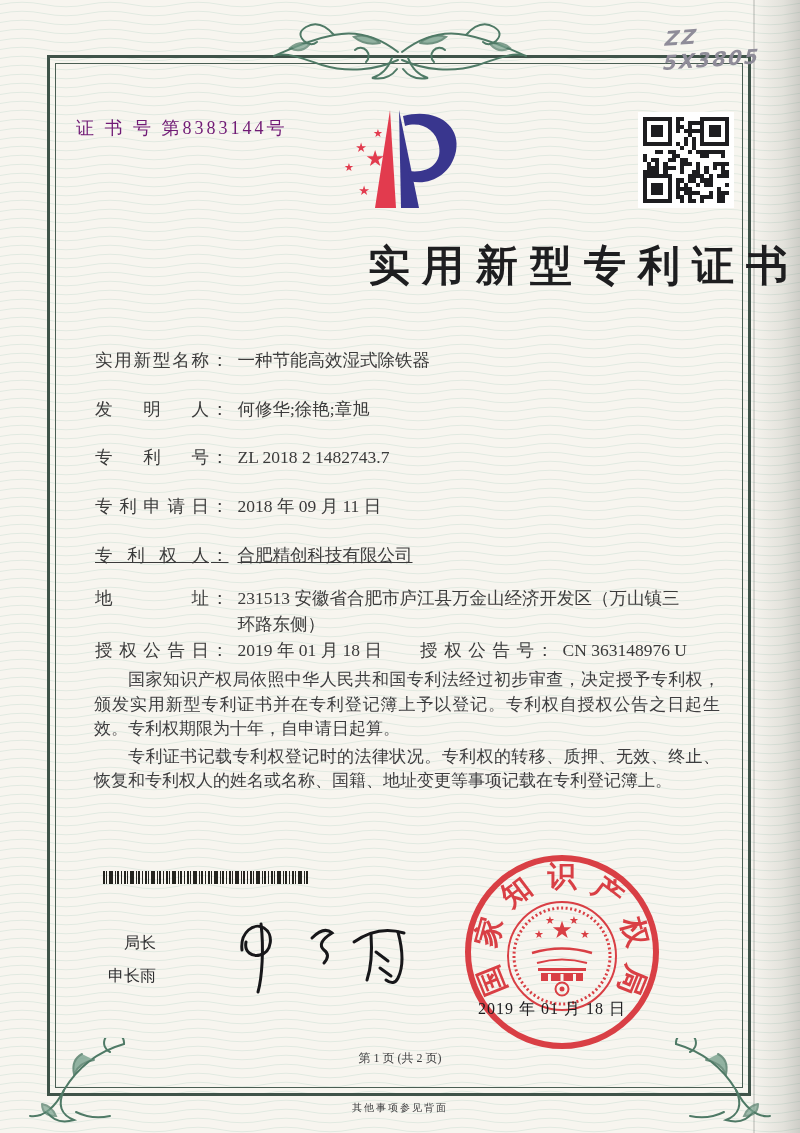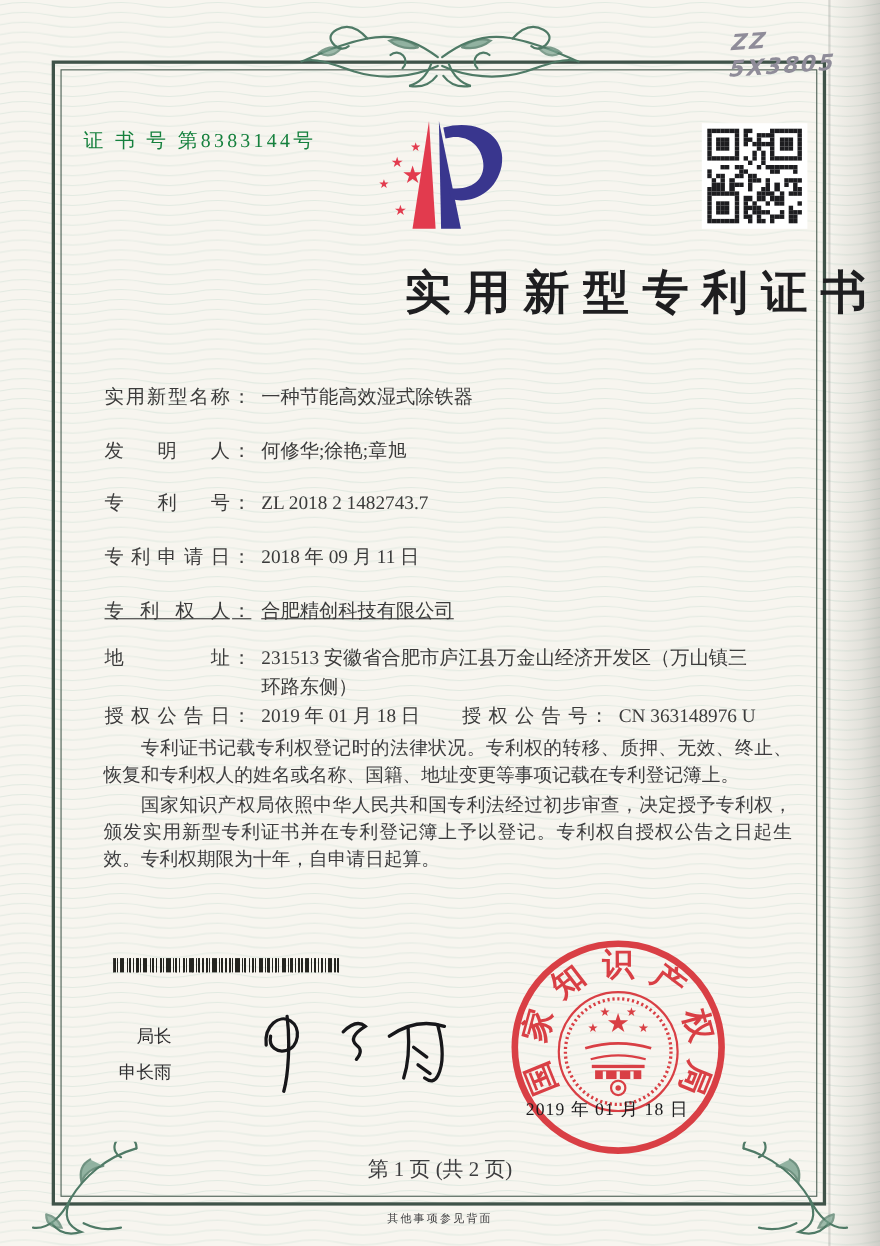--- a/index.html
+++ b/index.html
@@ -9,21 +9,21 @@
   .bg-waves{position:absolute;left:0;top:0;z-index:0;}
   .edge-shade{position:absolute;top:0;right:0;width:48px;height:100%;z-index:1;
         background:linear-gradient(90deg,rgba(110,112,104,0),rgba(104,108,100,.14) 65%,rgba(88,92,86,.26));}
   .fold-line{position:absolute;top:0;left:753px;width:2px;height:100%;z-index:1;background:rgba(100,105,98,.22);}
   .frame-outer{position:absolute;left:47px;top:55px;right:49px;bottom:37px;border:3px solid #3f5349;z-index:2;}
   .frame-inner{position:absolute;left:55px;top:63px;right:57px;bottom:45px;border:1px solid #4a5e53;z-index:2;}
   .ornament{position:absolute;z-index:3;}
   .annotation{position:absolute;left:664px;top:22px;z-index:4;
         font-family:"DejaVu Sans",sans-serif;font-style:italic;font-size:20px;font-weight:bold;
         color:#8f8c99;letter-spacing:2px;transform:rotate(-4deg) skewX(-8deg);}
-  .cert-no{position:absolute;left:76px;top:116px;z-index:4;font-size:18px;letter-spacing:3px;color:#15803d;}
+  .cert-no{position:absolute;left:76px;top:116px;z-index:4;font-size:18px;letter-spacing:3px;color:#701a75;}
   .logo{position:absolute;left:331px;top:104px;z-index:4;}
   .qr{position:absolute;left:638px;top:112px;width:96px;height:96px;background:#fff;
       padding:5px;box-sizing:border-box;z-index:4;}
   .qr-cells{display:grid;grid-template-columns:repeat(21,1fr);grid-template-rows:repeat(21,1fr);
       width:86px;height:86px;}
   .qr-cells .on{background:#1d1d20;}
   .title{position:absolute;left:0;top:238px;width:100%;margin:0;z-index:4;text-align:right;
       font-size:42px;font-weight:600;color:#1e1e20;letter-spacing:12px;text-indent:12px;}
   .rows{position:absolute;left:95px;top:0;width:625px;z-index:4;font-size:17.5px;}
   .row{position:absolute;left:0;display:flex;align-items:flex-start;line-height:26px;}
@@ -38,21 +38,21 @@
   .barcode{position:absolute;left:103px;top:871px;width:206px;height:13px;z-index:4;
       background:repeating-linear-gradient(90deg,#24241f 0 1px,transparent 1px 3px),
                  repeating-linear-gradient(90deg,#24241f 0 2px,transparent 2px 7px);}
   .signer{position:absolute;left:108px;top:926px;z-index:4;font-size:16px;line-height:33px;
       font-family:"Liberation Sans","DejaVu Sans",sans-serif;color:#2e2e30;text-align:right;}
   .signature{position:absolute;left:228px;top:908px;z-index:5;}
   .seal{position:absolute;left:462px;top:852px;z-index:5;opacity:.95;}
   .seal-date{position:absolute;left:478px;top:999px;width:180px;z-index:6;
       font-size:16px;letter-spacing:1px;color:#1c1c1e;}
   .page-num{position:absolute;left:0;top:1050px;width:100%;text-align:center;z-index:4;
-      font-size:19px;color:#3d3d3f;}
+      font-size:12px;color:#3d3d3f;}
   .back-note{position:absolute;left:0;top:1101px;width:100%;text-align:center;z-index:4;
       font-size:10px;color:#3d3d3f;letter-spacing:2px;}
 </style>
 </head>
 <body>
 
 <div class="page">
 
   <svg class="bg-waves" width="800" height="1133">
     <defs>
@@ -605,22 +605,22 @@
       <span class="val">2019 年 01 月 18 日</span>
       <span class="pair2">
         <span class="lab">授权公告号</span>
           <span class="col">：</span>
         <span class="val">CN 363148976 U</span>
       </span>
     </div>
   </div>
 
   <div class="paras">
+    <p>国家知识产权局依照中华人民共和国专利法经过初步审查，决定授予专利权，颁发实用新型专利证书并在专利登记簿上予以登记。专利权自授权公告之日起生效。专利权期限为十年，自申请日起算。</p>
     <p>专利证书记载专利权登记时的法律状况。专利权的转移、质押、无效、终止、恢复和专利权人的姓名或名称、国籍、地址变更等事项记载在专利登记簿上。</p>
-    <p>国家知识产权局依照中华人民共和国专利法经过初步审查，决定授予专利权，颁发实用新型专利证书并在专利登记簿上予以登记。专利权自授权公告之日起生效。专利权期限为十年，自申请日起算。</p>
   </div>
 
   <div class="barcode"></div>
 
   <div class="signer">
     <div>局长</div>
     <div>申长雨</div>
   </div>
 
   <svg class="signature" width="200" height="90" viewBox="0 0 200 90">

